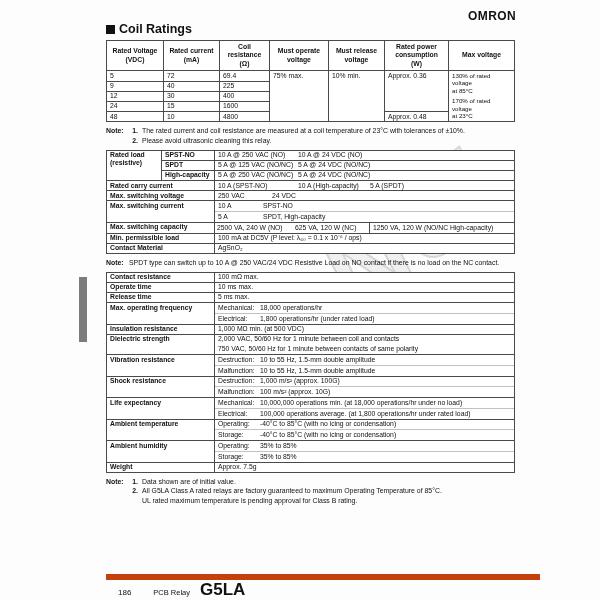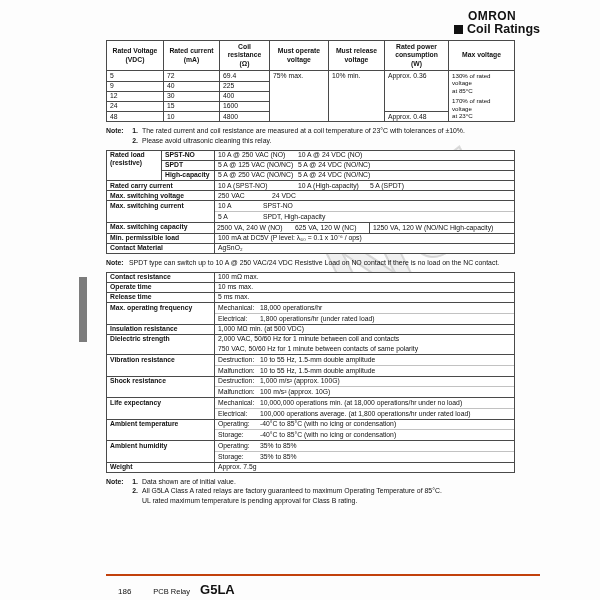--- a/index.html
+++ b/index.html
@@ -14,21 +14,21 @@
 
   .brand-logo { position:absolute; top:9px; right:84px; font-size:12px; font-weight:900;
                 letter-spacing:0.4px; z-index:2; }
 
   .edge-tab { position:absolute; left:79px; top:277px; width:8px; height:65px; background:#7c7c7c; z-index:2; }
 
   .content { position:absolute; left:106px; top:14px; width:434px; z-index:1; }
 
   .page-title { font-size:16px; font-weight:bold; margin:0; padding-bottom:5px; border-bottom:2px solid #111; }
 
-  .section-head { display:flex; align-items:center; gap:4px; font-size:12.5px; font-weight:bold; margin-top:8px;justify-content:flex-end; }
+  .section-head { display:flex; align-items:center; gap:4px; font-size:12.5px; font-weight:bold; margin-top:8px; }
   .sq { width:9px; height:9px; background:#111; flex:none; }
 
   table { border-collapse:collapse; table-layout:fixed; width:408px; margin-top:4px;
           font-size:6.8px; background:#fff; }
   table, th, td { border:1px solid #4a4a4a; }
   table { border-width:1.5px; border-color:#222; }
   th { font-weight:bold; text-align:center; vertical-align:middle; white-space:pre-line;
        padding:2px 1px; line-height:1.25; }
   td { padding:0.5px 3px; line-height:1.2; vertical-align:middle; overflow:hidden; }
   td.vtop { vertical-align:top; }
@@ -50,25 +50,25 @@
   .capwrap { display:flex; }
   .cap1 { flex:0 0 150px; border-right:1px solid #4a4a4a; padding:0.8px 2px; white-space:nowrap; }
   .cap2 { flex:1; padding:0.8px 3px; white-space:nowrap; }
 
   .notes { margin-top:4px; font-size:6.9px; }
   .nrow { display:flex; gap:4px; line-height:1.4; }
   .nlabel { font-weight:bold; width:19px; flex:none; }
   .nnum { font-weight:bold; width:9px; flex:none; text-align:right; }
   .ntext { flex:1; white-space:pre-line; }
 
-  .footer { position:absolute; left:106px; width:434px; top:574px; border-top:2px solid #c2410c;
-            padding-top:6px; display:flex; align-items:baseline; z-index:1; }
+  .footer { position:absolute; left:106px; width:434px; top:574px; border-top:6px solid #c2410c;
+            padding-top:0; display:flex; align-items:baseline; z-index:1; }
   .f-page { font-size:8px; padding-left:12px; }
   .f-type { font-size:7.5px; margin-left:22px; }
-  .f-model { font-size:13px; font-weight:bold; margin-left:10px; }
+  .f-model { font-size:17px; font-weight:bold; margin-left:10px; }
 </style>
 </head>
 <body>
 
 <div class="page">
 
   <div class="watermark">BQ-Net</div>
   <div class="brand-logo">OMRON</div>
   <div class="edge-tab"></div>
 

